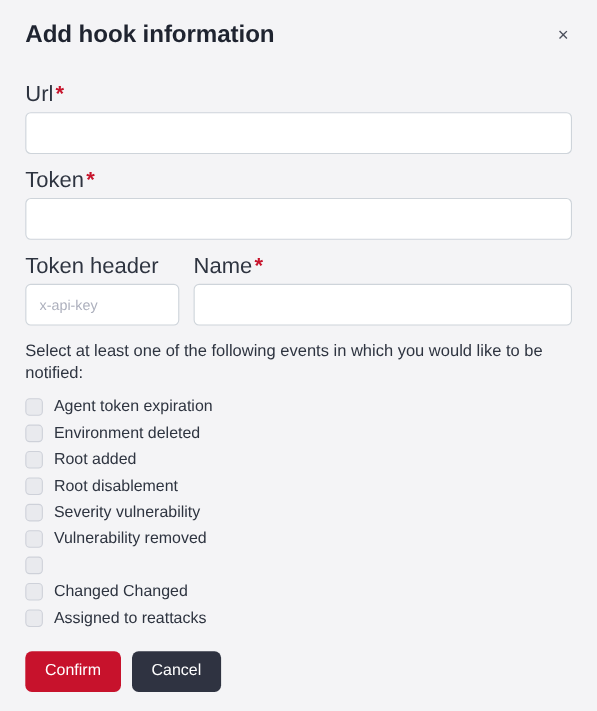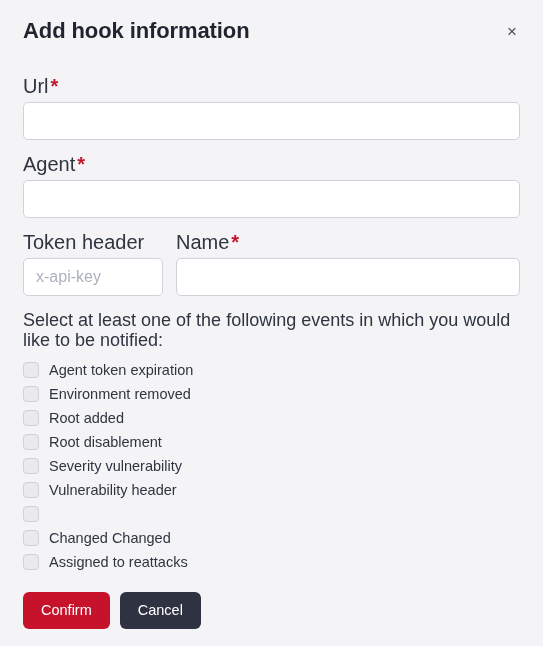--- a/index.html
+++ b/index.html
@@ -76,21 +76,21 @@
   }
 
   .text-input {
     display: block;
     width: 100%;
     height: 38px;
     padding: 6px 12px;
     background: #ffffff;
     border: 1px solid #ced4da;
     border-radius: 5px;
-    font-size: 16px;
+    font-size: 13px;
     font-family: "Liberation Sans", sans-serif;
     color: #2e3440;
     outline: none;
   }
   .text-input::placeholder {
     color: #adb0bd;
     opacity: 1;
   }
 
   .form-group { margin-bottom: 14px; }
@@ -100,21 +100,21 @@
     display: flex;
     gap: 13px;
     margin-bottom: 14px;
     align-items: center;
   }
   .token-header-col { width: 140px; flex: 0 0 140px; }
   .token-col { flex: 1 1 auto; }
 
   
   .events-intro {
-    font-size: 18px;
+    font-size: 15px;
     line-height: 20px;
     color: #2e3440;
     margin: 2px 0 8px 0;
   }
 
   .check-list {
     list-style: none;
     margin: 0;
     padding: 0;
     text-align: right;
@@ -177,21 +177,21 @@
   </div>
 
   <div class="modal-body">
 
     <div class="form-group">
       <label class="field-label"><span>Url</span><span class="req">*</span></label>
       <input class="text-input" type="text" placeholder="" style="">
     </div>
 
     <div class="form-group">
-      <label class="field-label"><span>Agent</span><span class="req">*</span></label>
+      <label class="field-label"><span>Token</span><span class="req">*</span></label>
       <input class="text-input" type="text" placeholder="" style="">
     </div>
 
     <div class="token-row">
       <div class="token-header-col">
         <label class="field-label">Token header</label>
         <input class="text-input" type="text" placeholder="x-api-key" style="">
       </div>
       <div class="token-col">
         <label class="field-label"><span>Name</span><span class="req">*</span></label>
@@ -201,37 +201,37 @@
 
     <p class="events-intro">Select at least one of the following events in which you would like to be notified:</p>
 
     <ul class="check-list">
         <li class="check-item">
           <span class="checkbox"></span>
           <span class="check-label">Agent token expiration</span>
         </li>
         <li class="check-item">
           <span class="checkbox"></span>
-          <span class="check-label">Environment removed</span>
+          <span class="check-label">Environment deleted</span>
         </li>
         <li class="check-item">
           <span class="checkbox"></span>
           <span class="check-label">Root added</span>
         </li>
         <li class="check-item">
           <span class="checkbox"></span>
           <span class="check-label">Root disablement</span>
         </li>
         <li class="check-item">
           <span class="checkbox"></span>
           <span class="check-label">Severity vulnerability</span>
         </li>
         <li class="check-item">
           <span class="checkbox"></span>
-          <span class="check-label">Vulnerability header</span>
+          <span class="check-label">Vulnerability removed</span>
         </li>
         <li class="check-item">
           <span class="checkbox"></span>
         </li>
         <li class="check-item">
           <span class="checkbox"></span>
           <span class="check-label">Changed Changed</span>
         </li>
         <li class="check-item">
           <span class="checkbox"></span>

